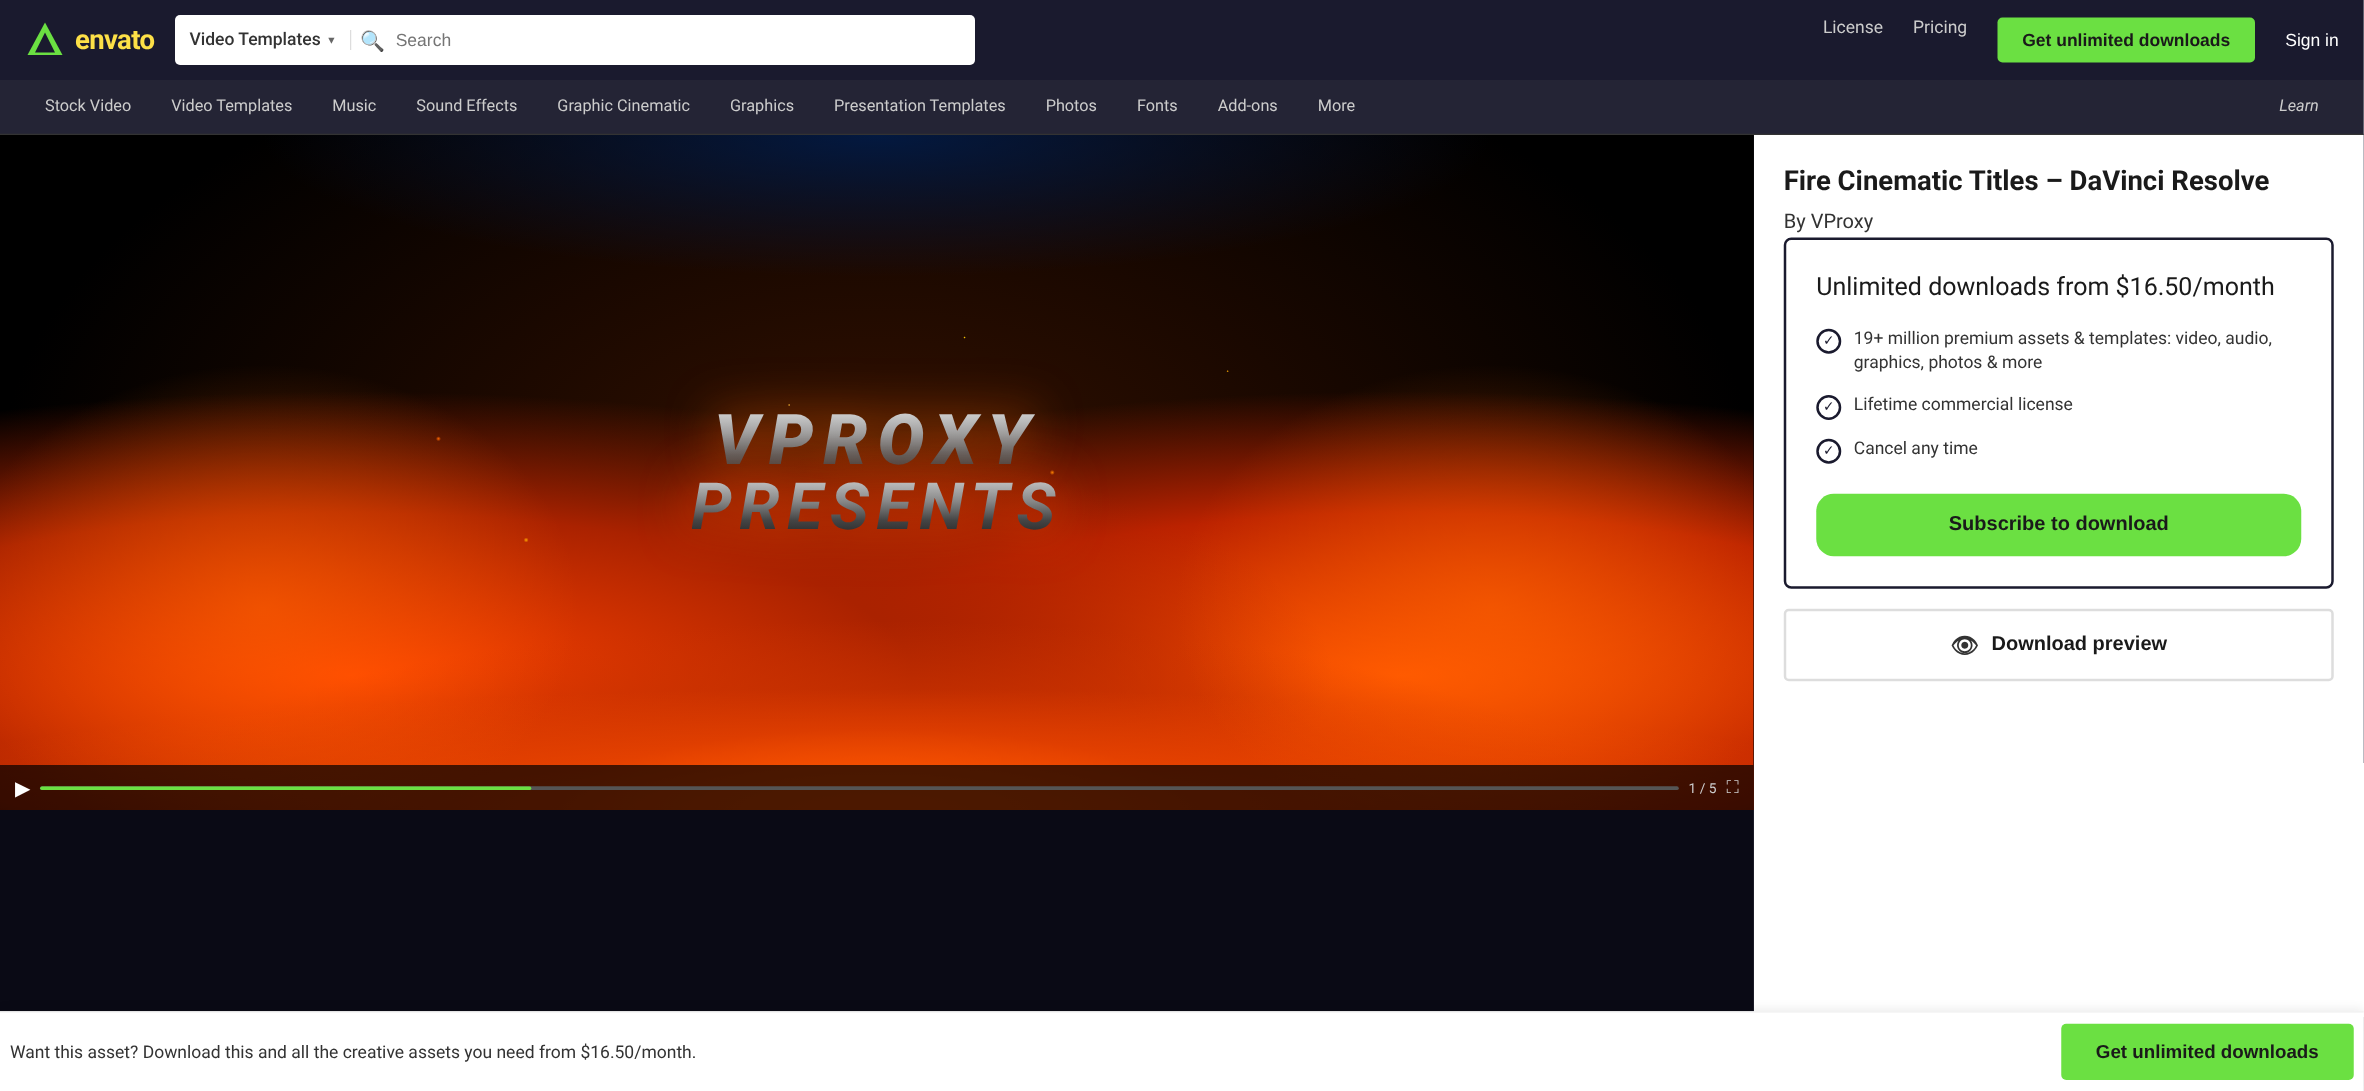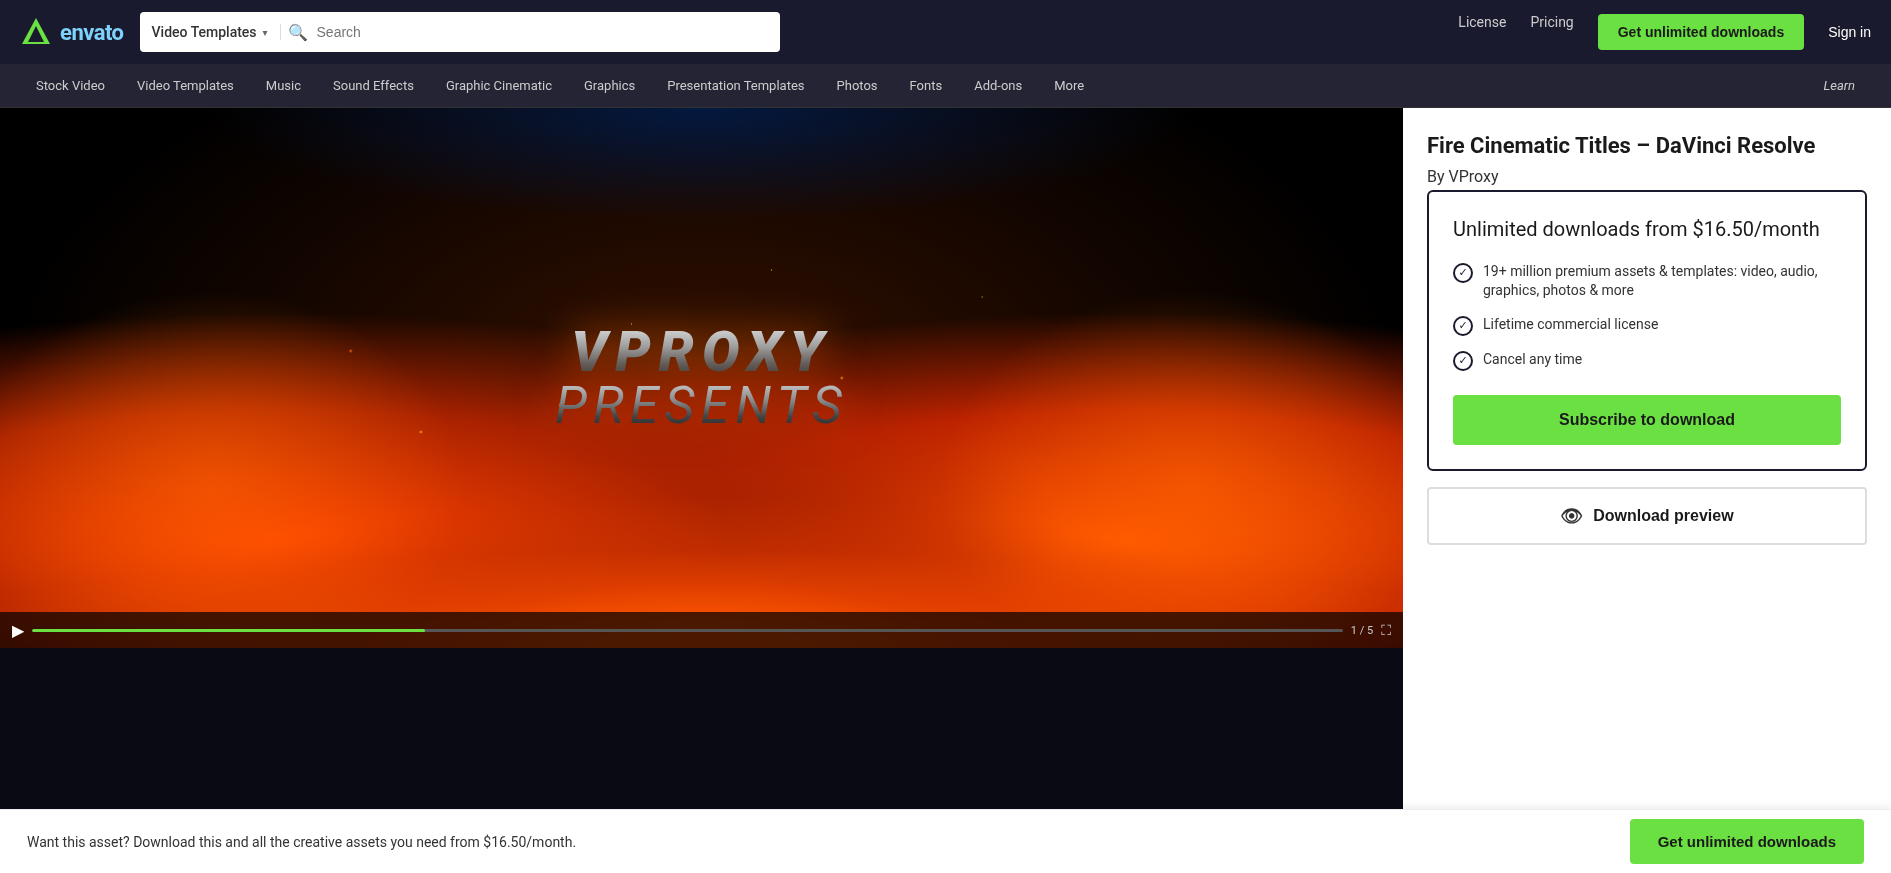--- a/index.html
+++ b/index.html
@@ -20,21 +20,21 @@
       display: flex;
       align-items: center;
       gap: 8px;
       flex-shrink: 0;
     }
     .logo-icon {
       width: 32px;
       height: 32px;
     }
     .logo-text {
-      color: #7dd3fc;
+      color: #fde047;
       font-size: 22px;
       font-weight: 700;
       letter-spacing: -0.5px;
     }
     .search-area {
       display: flex;
       align-items: center;
       background: #fff;
       border-radius: 4px;
       flex: 1;
@@ -183,21 +183,21 @@
       -webkit-background-clip: text;
       background-clip: text;
       letter-spacing: 8px;
       text-shadow: none;
       font-style: italic;
       line-height: 1;
       filter: drop-shadow(0 0 20px rgba(255,100,0,0.8));
     }
     .video-title-sub {
       font-size: 52px;
-      font-weight: 400;
+      font-weight: 700;
       color: transparent;
       background: linear-gradient(180deg, #d0d0d0 0%, #888 40%, #444 70%, #222 100%);
       -webkit-background-clip: text;
       background-clip: text;
       letter-spacing: 6px;
       font-style: italic;
       line-height: 1;
       filter: drop-shadow(0 0 20px rgba(255,80,0,0.9));
       text-align: center;
     }
@@ -294,21 +294,21 @@
       font-size: 11px;
       color: #1a1a2e;
     }
     .btn-subscribe {
       width: 100%;
       background: #6be042;
       color: #1a1a1a;
       font-size: 16px;
       font-weight: 700;
       padding: 16px;
-      border-radius: 4px;
+      border-radius: 14px;
       border: none;
       cursor: pointer;
     }
     .btn-download-preview {
       width: 100%;
       background: #fff;
       color: #1a1a1a;
       font-size: 16px;
       font-weight: 600;
       padding: 16px;
@@ -327,21 +327,21 @@
     .bottom-bar {
       position: fixed;
       bottom: 0;
       left: 0;
       right: 0;
       background: #fff;
       border-top: 1px solid #eee;
       height: 64px;
       display: flex;
       align-items: center;
-      padding: 0 27px;
+      padding: 0 8px;
       z-index: 200;
       box-shadow: 0 -2px 8px rgba(0,0,0,0.08);
     }
     .bottom-bar-text {
       font-size: 14px;
       color: #333;
       flex: 1;
     }
     .btn-bottom-unlimited {
       background: #6be042;

